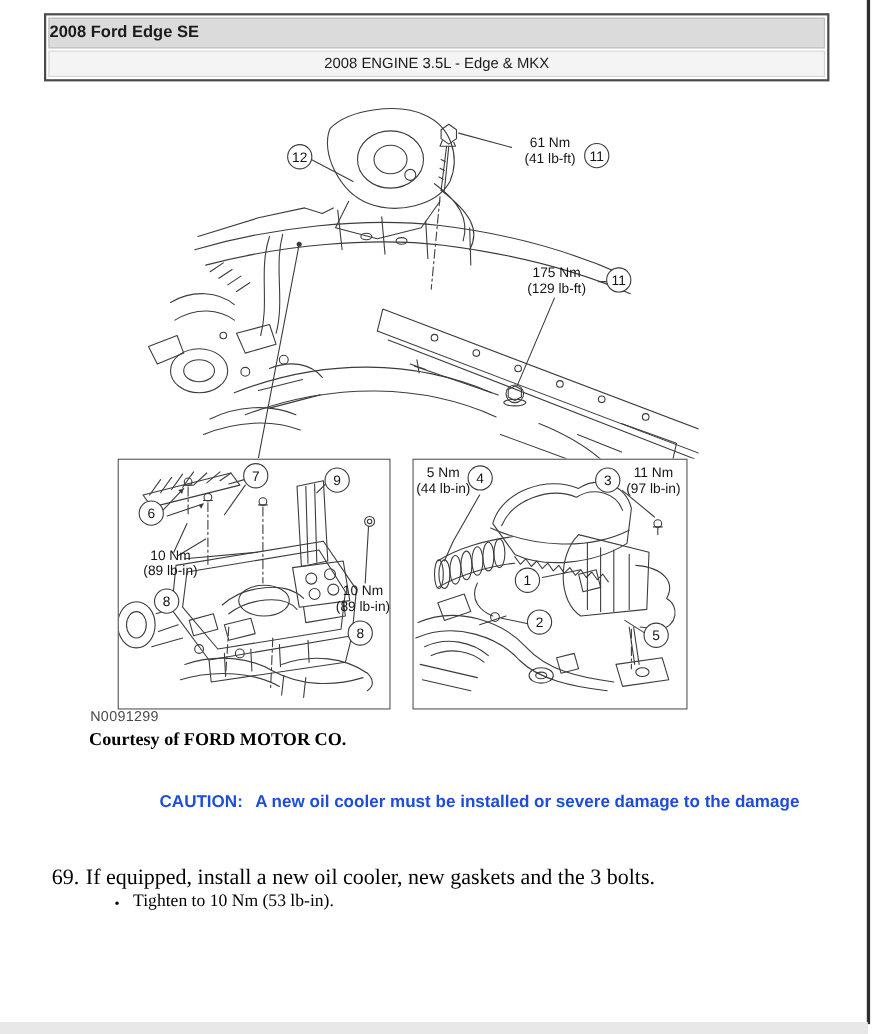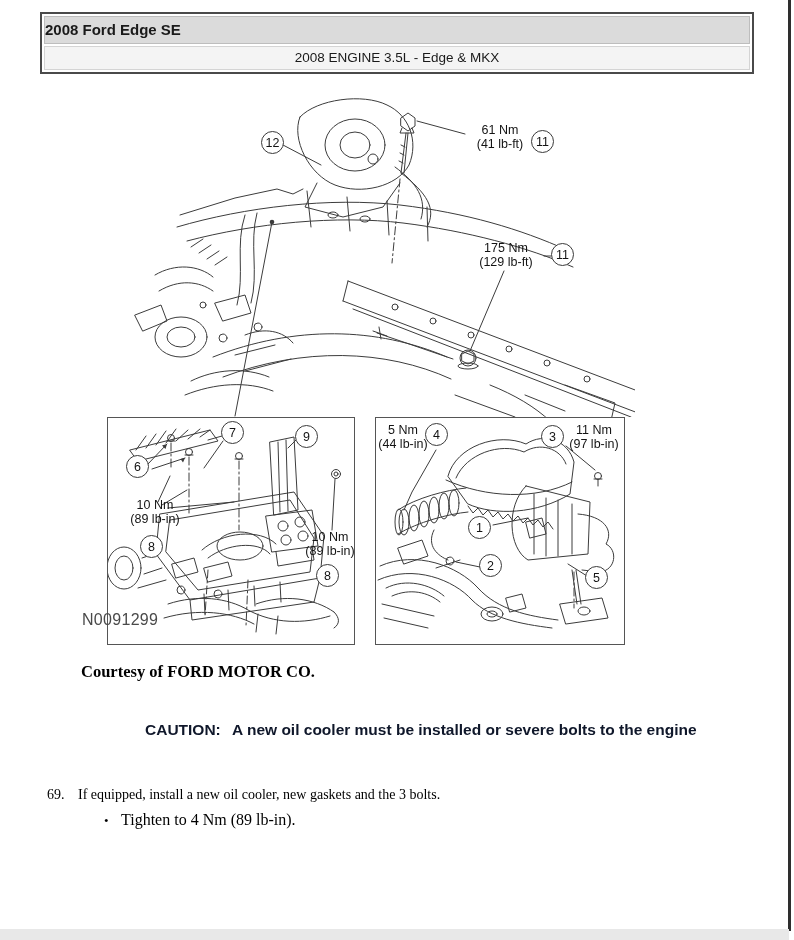--- a/index.html
+++ b/index.html
@@ -29,33 +29,33 @@
   svg.art .fillshape { fill:#3c3c3c; stroke:none; }
 
   
   .callout { position:absolute; width:23px; height:23px; border:1.4px solid #3a3a3a; border-radius:50%;
              background:#fff; display:flex; align-items:center; justify-content:center;
              font-size:12.5px; color:#141414; z-index:5; }
   .torque { position:absolute; text-align:center; font-size:12.5px; line-height:13.5px;
             color:#141414; z-index:5; white-space:nowrap; }
   .torque span { display:block; }
 
-  .img-ref { position:absolute; left:82px; top:611px; font-size:16px; color:#4a4a4a; letter-spacing:.3px; }
+  .img-ref { position:absolute; left:82px; top:643px; font-size:13px; color:#4a4a4a; letter-spacing:.3px; }
 
   .caption { position:absolute; left:81px; top:661px; font-family:"Liberation Serif", serif;
              font-weight:bold; font-size:16.5px; line-height:21px; color:#000; }
   .caption .cap1 { text-decoration:underline; }
 
   .caution { position:absolute; left:145px; top:719px; width:600px; display:flex;
-             font-weight:bold; font-size:15.5px; line-height:21px; color:#0f172a; }
+             font-weight:bold; font-size:15.5px; line-height:21px; color:#1d4ed8; }
   .caution .lbl { width:87px; flex:0 0 auto; }
   .caution .txt span { display:block; }
 
   .step { position:absolute; left:47px; top:787px; font-family:"Liberation Serif", serif;
-          font-size:14px; color:#000; }
+          font-size:20px; color:#000; }
   .step .srow { display:flex; }
   .step .num { width:31px; flex:0 0 auto; }
   .substep { position:absolute; left:104px; top:811px; font-family:"Liberation Serif", serif;
              font-size:16px; color:#000; display:flex; }
   .substep .blt { width:17px; font-size:13px; padding-top:2px; }
 </style>
 </head>
 <body>
 
 <div class="right-edge"></div>
@@ -271,26 +271,26 @@
 <div class="callout" style="left:585px; top:566px;">5</div>
 
 <div class="img-ref">N0091299</div>
 <div class="caption">
   <div>Courtesy of FORD MOTOR CO.</div>
 </div>
 
 <div class="caution">
   <div class="lbl">CAUTION:</div>
   <div class="txt">
-    <span>A new oil cooler must be installed or severe bolts to the engine</span>
+    <span>A new oil cooler must be installed or severe damage to the damage</span>
   </div>
 </div>
 
 <div class="step">
   <div class="srow">
     <div class="num">69.</div>
     <div>If equipped, install a new oil cooler, new gaskets and the 3 bolts.</div>
   </div>
 </div>
 <div class="substep">
   <div class="blt">•</div>
-  <div>Tighten to 4 Nm (89 lb-in).</div>
+  <div>Tighten to 10 Nm (53 lb-in).</div>
 </div>
 
 </body></html>

